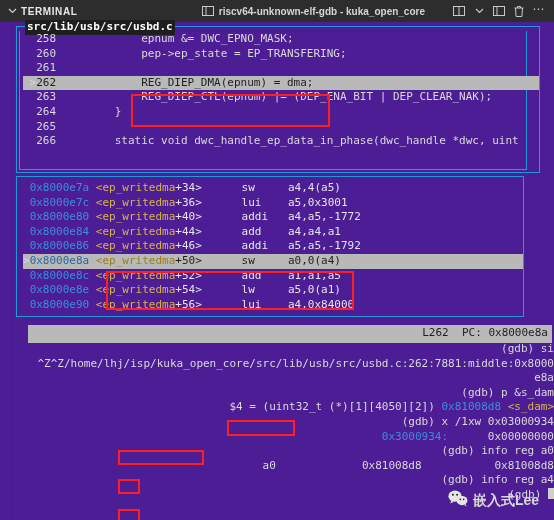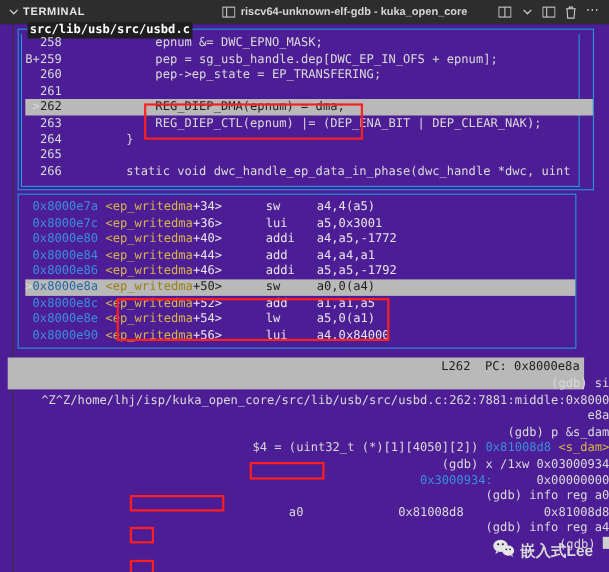--- a/index.html
+++ b/index.html
@@ -95,21 +95,21 @@
   .mn    { color: #e6e6e6; text-align: right; }
   .ops   { color: #e6e6e6; }
   .al.hl { background: #b9b9b9; }
   .al.hl .addr { color: #2569a5; }
   .al.hl .sym  { color: #9b7f18; }
   .al.hl .symn, .al.hl .mn, .al.hl .ops { color: #1e1e1e; }
   .caret { color: #d9d9d9; }
 
   
   .status-line {
-    position: absolute; left: 7px; top: 303px; width: 524px; height: 29px;
+    position: absolute; left: 28px; top: 303px; width: 524px; height: 18px;
     background: #b9b9b9; color: #1e1e1e; font-size: 11px; line-height: 15px;
     white-space: pre; overflow: hidden;
   }
   .status-right { position: absolute; right: 4px; top: 0; }
 
   
   .gdb-out { position: absolute; left: 16px; top: 320px; width: 538px; }
   .ol { height: 14.6px; white-space: pre; color: #d9d9d9; font-size: 11px; text-align: right; }
   .ol .blue { color: #3b8edb; }
   .ol .yel  { color: #d7b54a; }
@@ -179,21 +179,20 @@
   </div>
 
   <div class="term-body">
     <div class="gutter"></div>
 
     <div class="tui-win src">
       <div class="inner-rule"></div>
       <div class="win-label">src/lib/usb/src/usbd.c</div>
       <div class="code-lines">
         <div class="cl"><span class="bp">  </span><span class="ln">258</span><span>        epnum &amp;= DWC_EPNO_MASK;</span></div>
-        <div class="cl"><span class="bp">B+</span><span class="ln">259</span><span>        pep = sg_usb_handle.dep[DWC_EP_IN_OFS + epnum];</span></div>
         <div class="cl"><span class="bp">  </span><span class="ln">260</span><span>        pep-&gt;ep_state = EP_TRANSFERING;</span></div>
         <div class="cl"><span class="bp">  </span><span class="ln">261</span><span></span></div>
         <div class="cl hl"><span class="bp"> &gt;</span><span class="ln">262</span><span>        REG_DIEP_DMA(epnum) = dma;</span></div>
         <div class="cl"><span class="bp">  </span><span class="ln">263</span><span>        REG_DIEP_CTL(epnum) |= (DEP_ENA_BIT | DEP_CLEAR_NAK);</span></div>
         <div class="cl"><span class="bp">  </span><span class="ln">264</span><span>    }</span></div>
         <div class="cl"><span class="bp">  </span><span class="ln">265</span><span></span></div>
         <div class="cl"><span class="bp">  </span><span class="ln">266</span><span>    static void dwc_handle_ep_data_in_phase(dwc_handle *dwc, uint</span></div>
       </div>
     </div>
 

